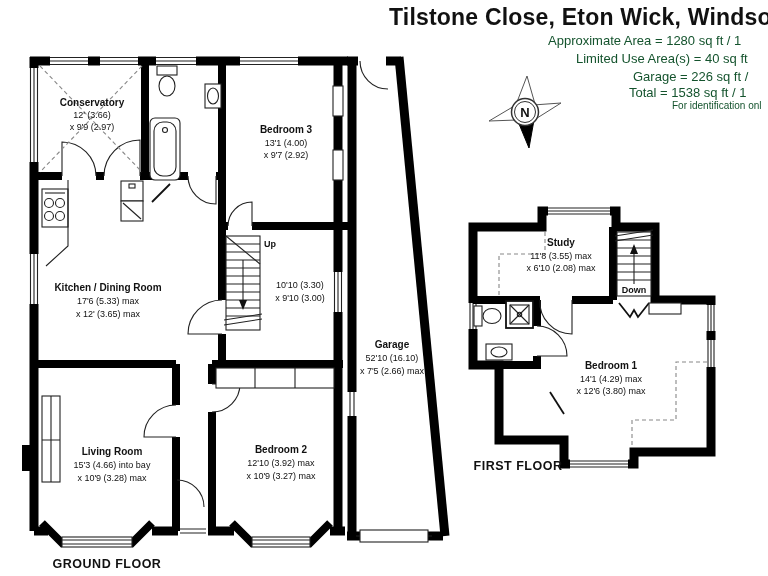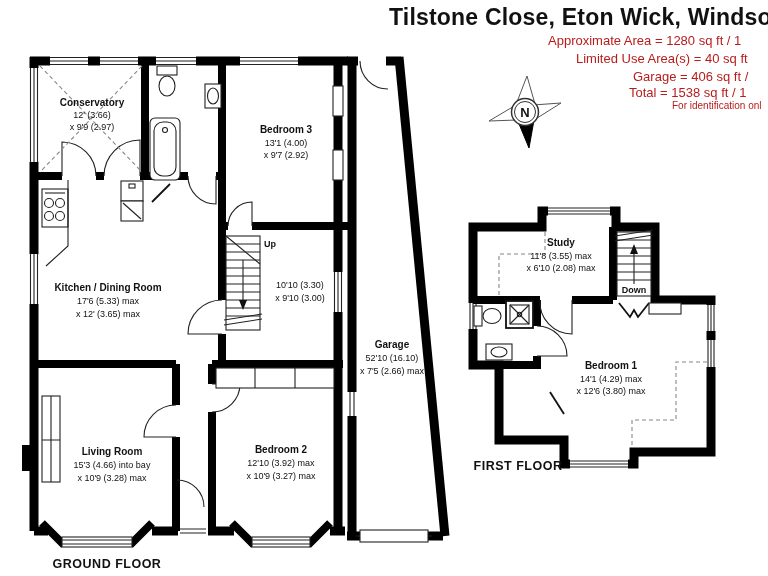--- a/index.html
+++ b/index.html
@@ -1,21 +1,21 @@
 <!DOCTYPE html>
 <html><head>
 <meta charset="utf-8">
 <style>
   html,body{margin:0;padding:0;}
   body{width:768px;height:576px;overflow:hidden;background:#fff;position:relative;
        font-family:"Liberation Sans", sans-serif;}
   .page{position:absolute;inset:0;width:768px;height:576px;}
   .title{position:absolute;left:389px;top:4px;font-size:23px;font-weight:bold;
          white-space:nowrap;color:#111;letter-spacing:0.2px;}
-  .aline{position:absolute;font-size:13px;color:#b91c1c;white-space:nowrap;}
+  .aline{position:absolute;font-size:13px;color:#14532d;white-space:nowrap;}
   .aline.small{font-size:10px;}
   svg{position:absolute;left:0;top:0;}
   
   .w9{stroke:#000;stroke-width:9;fill:none;}
   .w8{stroke:#000;stroke-width:8;fill:none;}
   .t1{stroke:#222;stroke-width:1.1;fill:none;}
   .t15{stroke:#111;stroke-width:1.8;fill:none;}
   .whitefill{fill:#fff;}
   .dash{stroke:#888;stroke-width:1.1;fill:none;stroke-dasharray:4 3;}
   .lbl{font:bold 10px "Liberation Sans",sans-serif;fill:#111;text-anchor:middle;}
@@ -24,21 +24,21 @@
   .flab{font:bold 12.5px "Liberation Sans",sans-serif;fill:#111;text-anchor:middle;letter-spacing:0.5px;}
 </style>
 </head>
 <body>
 
 <div class="page">
 
   <div class="title">Tilstone Close, Eton Wick, Windsor</div>
   <div class="aline" style="left:548px;top:33px;">Approximate Area = 1280 sq ft / 1</div>
   <div class="aline" style="left:576px;top:51px;">Limited Use Area(s) = 40 sq ft</div>
-  <div class="aline" style="left:633px;top:69px;">Garage = 406 sq ft /</div>
+  <div class="aline" style="left:633px;top:69px;">Garage = 226 sq ft /</div>
   <div class="aline" style="left:629px;top:85px;">Total = 1538 sq ft / 1</div>
   <div class="aline small" style="left:672px;top:100px;">For identification onl</div>
 
   <svg width="768" height="576" viewBox="0 0 768 576">
 
     <g>
 
       <g>
         <path class="w9" d="M34,57 V531"></path>
         <path class="w9" d="M30,61 H348"></path>

